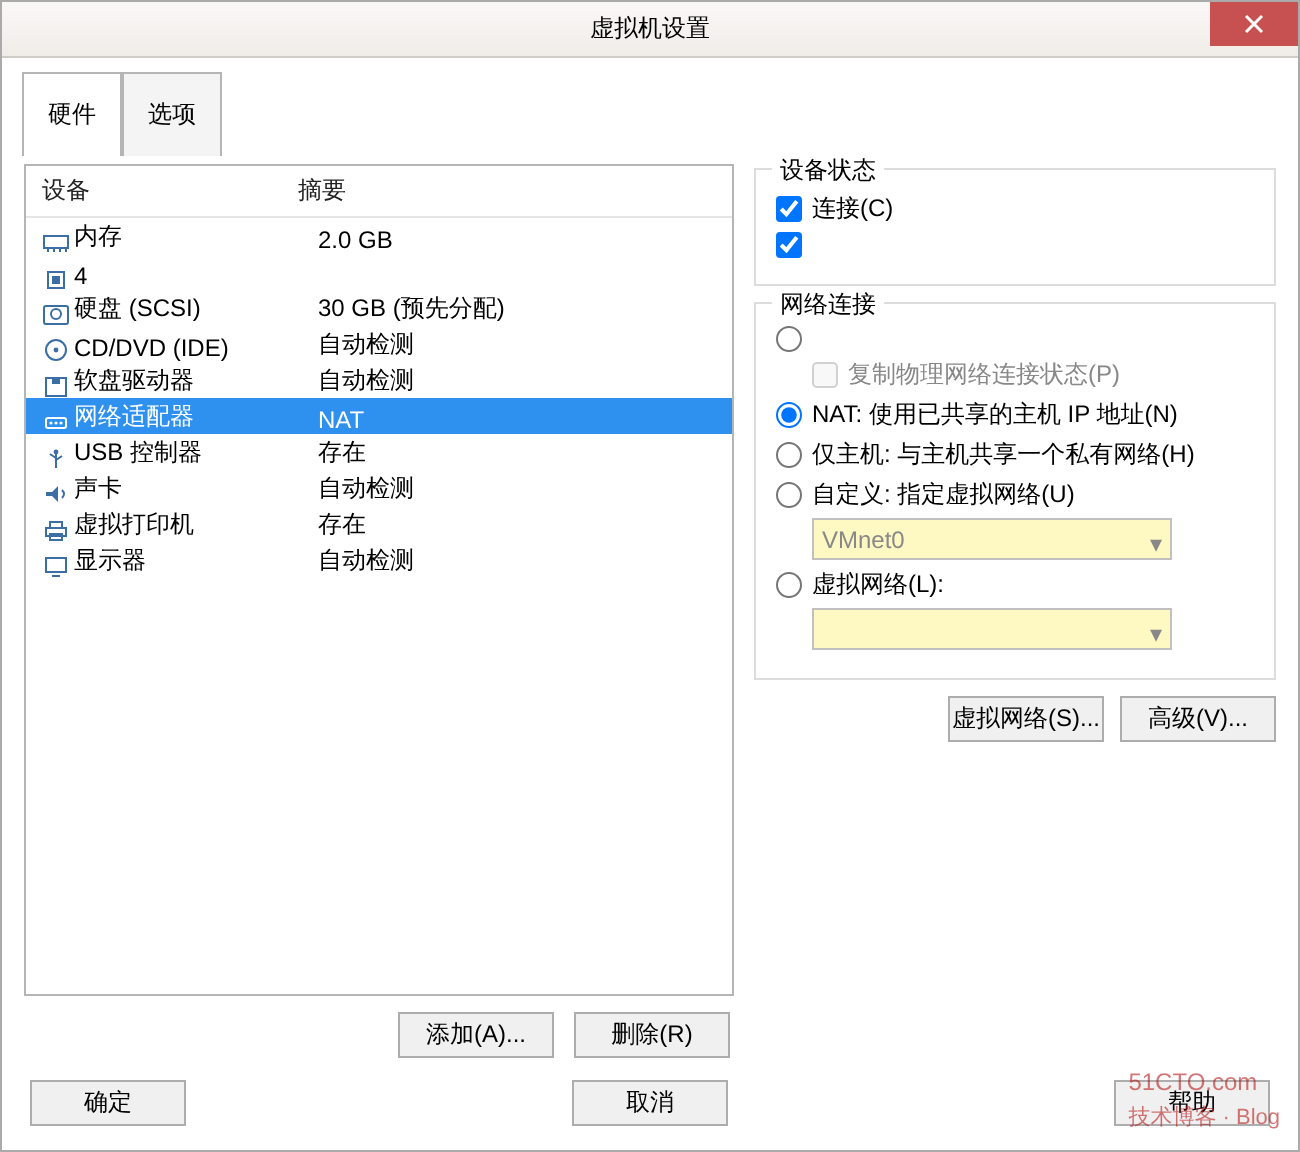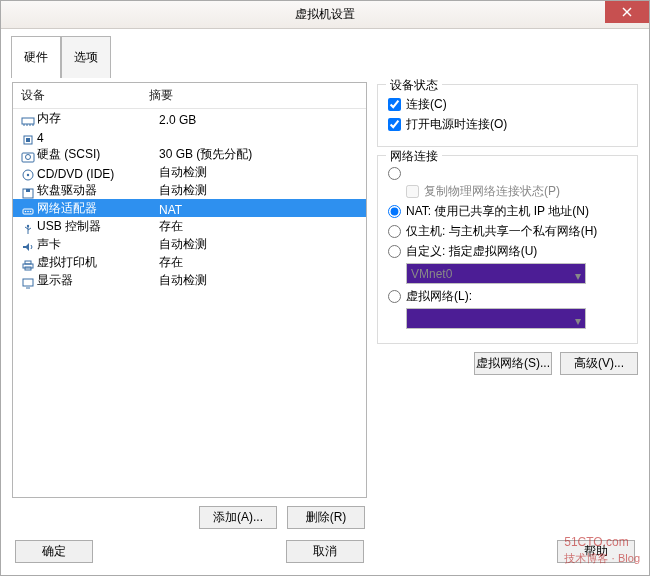--- a/index.html
+++ b/index.html
@@ -24,21 +24,21 @@
   .row.selected { background: #2e90ef; color: #fff; }
   .row .ico svg { width: 14px; height: 12px; }
   .left-buttons { display: flex; justify-content: flex-end; gap: 10px; padding: 8px 2px 2px 2px;}
   .btn { min-width: 78px; height: 23px; border: 1px solid #adadad; background: #f0f0f0; display: inline-flex; align-items:center; justify-content:center; cursor: default;}
   .right-panel { flex: 1; display: flex; flex-direction: column; gap: 8px; padding-top: 2px;}
   .group { border: 1px solid #dcdcdc; padding: 8px 10px 10px 10px; position: relative; }
   .group .legend { position: absolute; top: -8px; left: 8px; background: #fff; padding: 0 4px; }
   .check-row, .radio-row { display: flex; align-items: center; gap: 5px; margin: 3px 0; }
   .check-row input, .radio-row input { margin:0; }
   .radio-sub { margin-left: 18px; }
-  .dd { width: 180px; height: 21px; border:1px solid #c0c0c0; background:#4c1d95; color:#888; display:flex; align-items:center; padding:0 4px; position:relative; margin-left:18px; margin-top:2px; margin-bottom:4px;}
+  .dd { width: 180px; height: 21px; border:1px solid #c0c0c0; background:#fef9c3; color:#888; display:flex; align-items:center; padding:0 4px; position:relative; margin-left:18px; margin-top:2px; margin-bottom:4px;}
   .dd .arrow { position:absolute; right:4px; top:5px; }
   .right-buttons { display:flex; justify-content:flex-end; gap:8px; }
   .dialog-buttons { display:flex; justify-content:space-between; gap:8px; padding: 8px 4px 2px 4px; }
   .disabled { color: #888; }
   .watermark { position:absolute; right:10px; bottom:10px; color:#b91c1c; font-size:20px; font-family: Arial; opacity:.6; pointer-events:none;}
   .watermark small{ font-size:11px; display:block; text-align:center;}
 </style>
 </head>
 <body>
 
@@ -185,21 +185,20 @@
 
       <div class="right-panel">
         <div class="group">
           <span class="legend">设备状态</span>
           <label class="check-row">
             <input type="checkbox" checked="" style="">
             <span>连接(C)</span>
           </label>
           <label class="check-row">
             <input type="checkbox" checked="" style="">
-            <span>打开电源时连接(O)</span>
           </label>
         </div>
 
         <div class="group">
           <span class="legend">网络连接</span>
 
           <label class="radio-row">
             <input type="radio" name="net" style="">
           </label>
           <label class="check-row radio-sub disabled">

